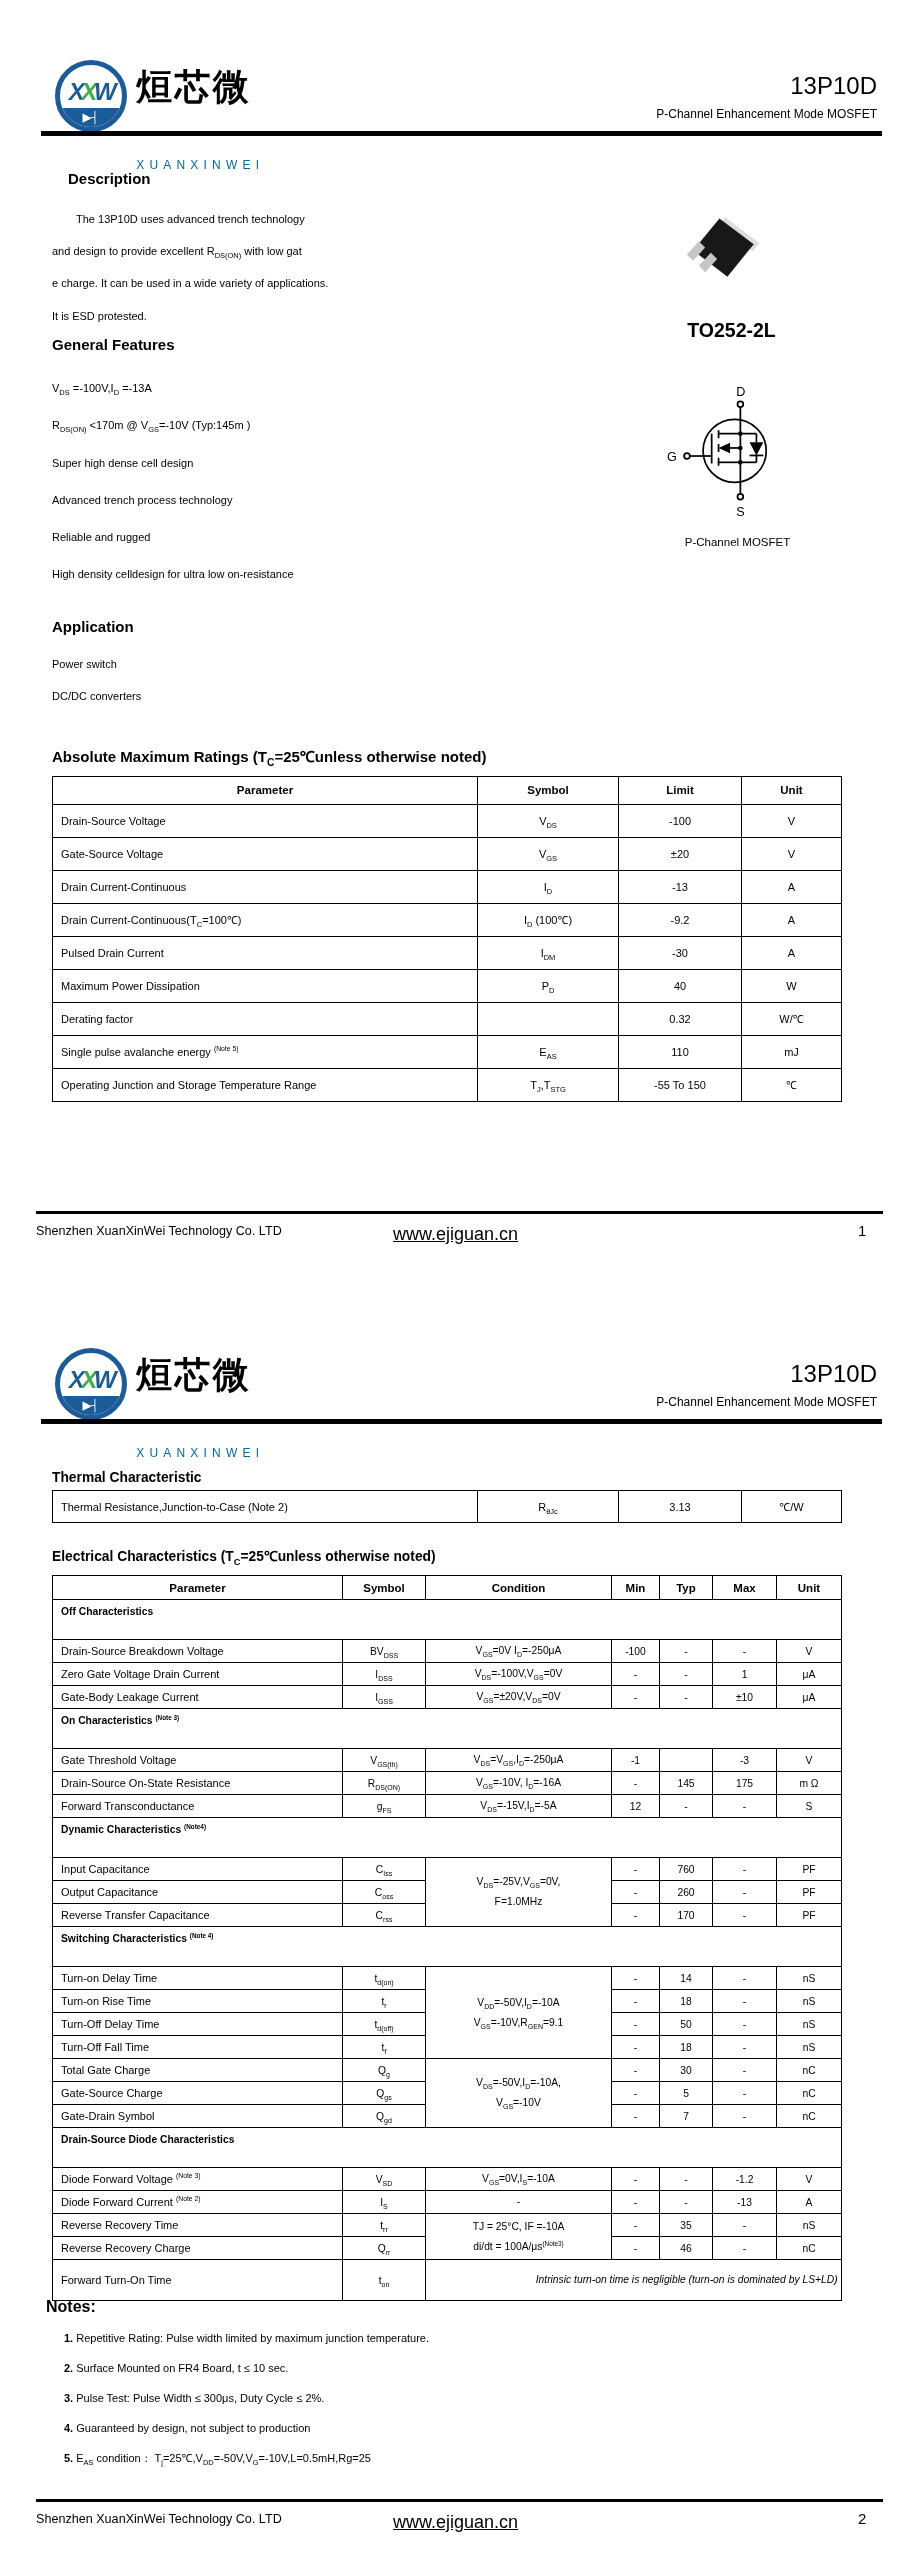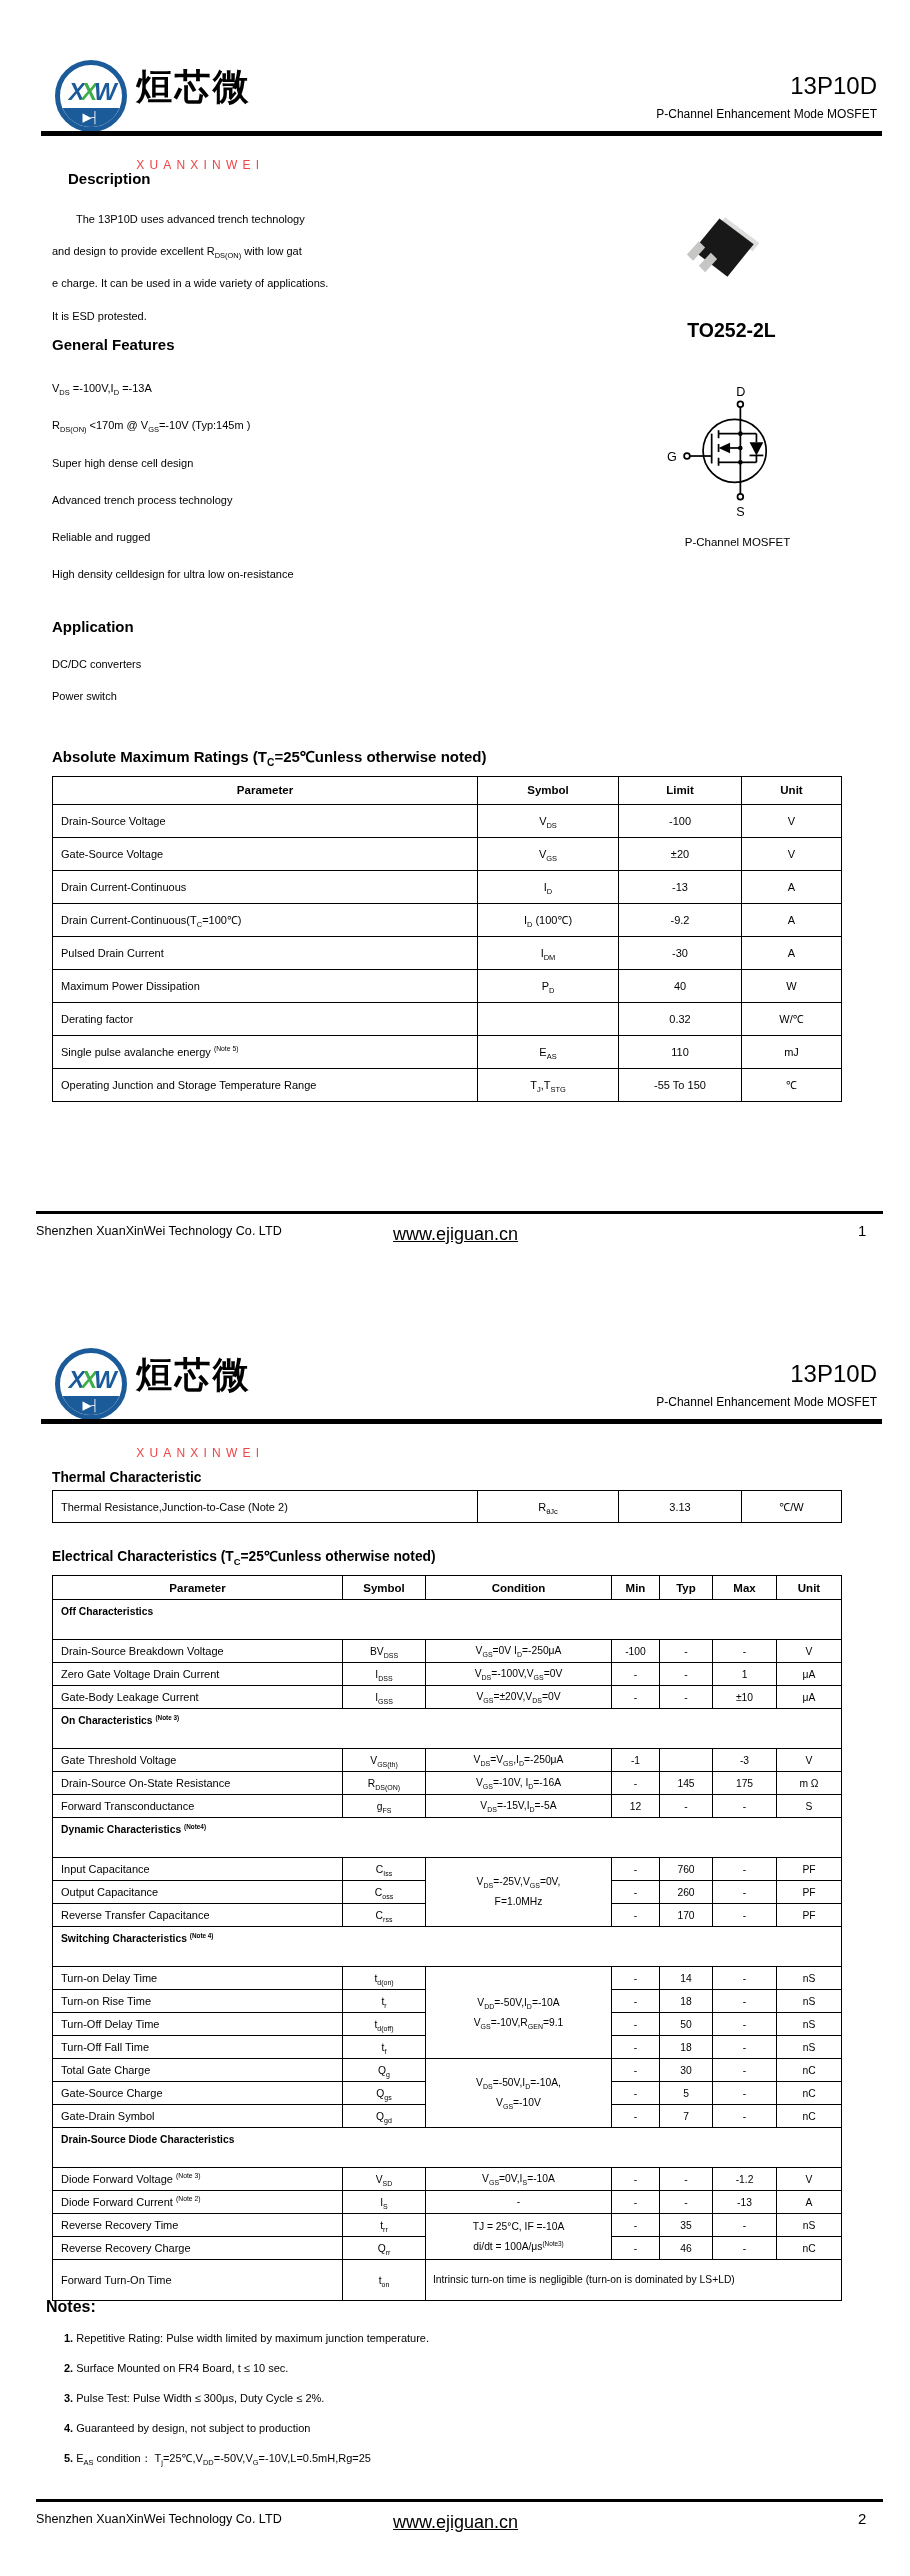--- a/index.html
+++ b/index.html
@@ -6,21 +6,21 @@
   body{width:910px;font-family:"Liberation Sans",sans-serif;color:#000;}
   .page{position:relative;width:910px;height:1288px;background:#fff;overflow:hidden;}
   
   .hdr-logo{position:absolute;left:55px;top:60px;display:flex;align-items:flex-start;gap:9.2px;}
   .logo-circle{position:relative;width:72px;height:72px;border:5.2px solid #1c5b99;border-radius:50%;box-sizing:border-box;overflow:hidden;background:#fff;}
   .logo-xxw{position:absolute;top:12.6px;left:0;width:100%;text-align:center;font-weight:bold;font-style:italic;font-size:24px;letter-spacing:-3.4px;color:#1c5b99;}
   .logo-xxw .g{color:#3fae49;}
   .logo-band{position:absolute;bottom:0;left:0;width:100%;height:19.5px;background:#1c5b99;display:flex;align-items:center;justify-content:center;color:#fff;font-size:11px;font-weight:bold;line-height:1;}
   .brand-col{display:flex;flex-direction:column;justify-content:space-between;padding-top:6.9px;gap:48px;}
   .brand-cn{font-size:36px;font-weight:bold;letter-spacing:2.3px;line-height:1.1;}
-  .brand-en{font-size:12px;letter-spacing:5.2px;margin-top:3.4px;color:#ef4444;}
+  .brand-en{font-size:12px;letter-spacing:5.2px;margin-top:3.4px;color:#0369a1;}
   .hdr-part{position:absolute;right:33px;top:73px;text-align:right;}
   .part-no{font-size:24px;line-height:1.1;}
   .part-sub{font-size:12px;margin-top:8px;}
   .hdr-rule{position:absolute;left:41px;width:841px;height:4.6px;background:#000;top:131px;}
   
   .foot-rule{position:absolute;left:36px;width:847px;height:3.4px;background:#000;top:1211px;}
   .foot-company{position:absolute;left:36px;top:1224px;font-size:12.6px;}
   .foot-site{position:absolute;left:393px;top:1224px;font-size:18px;text-decoration:underline;}
   .foot-page{position:absolute;left:858px;top:1222px;font-size:15px;}
   
@@ -50,21 +50,21 @@
   .abs-table tr.hd{height:27.5px;}
   .th-table{width:789px;top:202px;}
   .th-table tr{height:32px;}
   .el-table{width:789px;top:287px;}
   .el-table tr{height:23px;}
   .el-table tr.hd{height:24px;}
   .el-table tr.secrow{height:40px;}
   .el-table tr.tonrow{height:41px;}
   .el-table td{font-size:10.3px;}
   .el-table td.pl{font-size:11px;}
-  td.tonref{text-align:left;padding-left:6.9px;line-height:1.6;}
+  td.tonref{text-align:right;padding-left:6.9px;line-height:1.6;font-style:italic;}
   
   .notes p{margin:0 0 15px;font-size:11px;line-height:15px;}
   .notes p b{font-weight:bold;}
   .notes p.gap{margin-top:11.5px;}
 </style>
 </head>
 <body>
 
 <div class="page">
 
@@ -145,22 +145,22 @@
     <g font-size="22" fill="#000" font-family="Liberation Sans, sans-serif">
       <text x="133" y="22">D</text>
       <text x="12" y="135">G</text>
       <text x="133" y="232">S</text>
     </g>
   </svg>
   <div class="mos-caption">P-Channel MOSFET</div>
 
   <div class="h1" style="left:52px;top:618px;">Application</div>
   <div class="bodyblock apps" style="top:654px;width:459px;">
+    <p>Power switch</p>
     <p>DC/DC converters</p>
-    <p>Power switch</p>
   </div>
 
   <div class="h1" style="left:52px;top:746px;">Absolute Maximum Ratings (T<sub>C</sub>=25℃unless otherwise noted)</div>
   <table class="abs-table">
     <colgroup>
         <col style="width:425px">
         <col style="width:141px">
         <col style="width:123px">
         <col style="width:100px">
       </colgroup>

